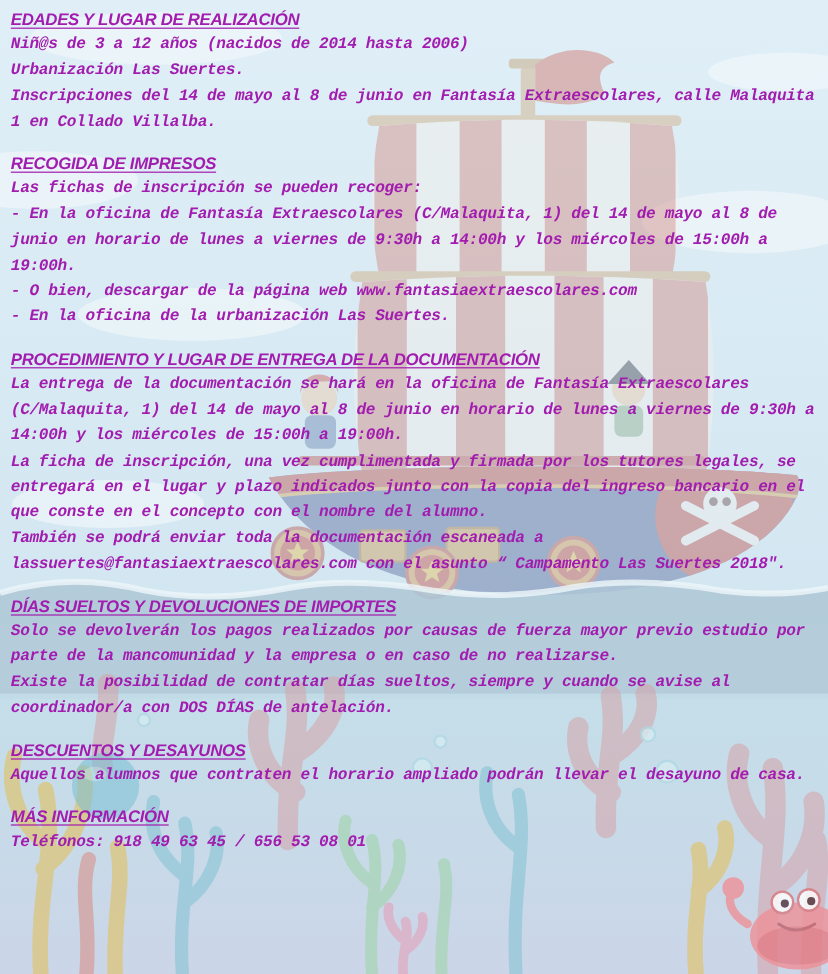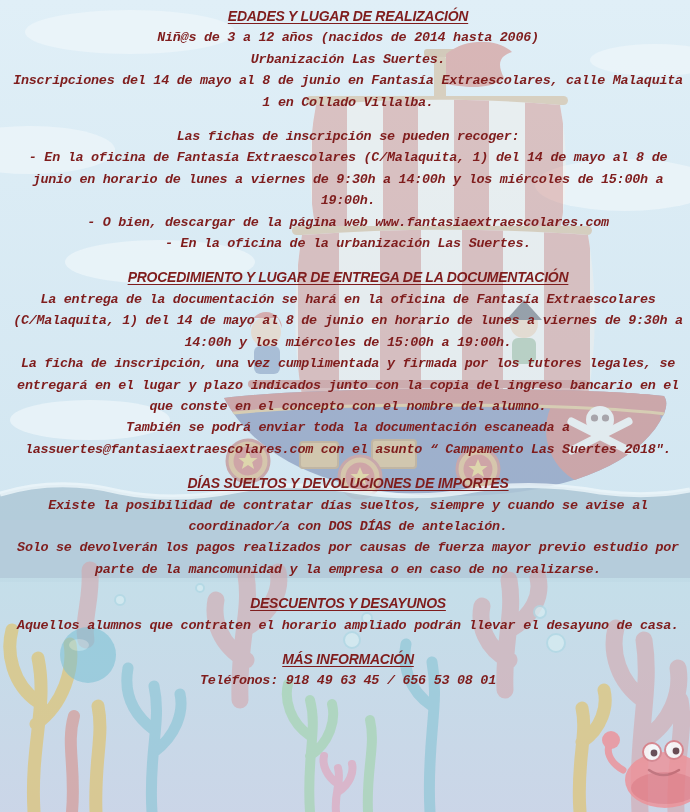--- a/index.html
+++ b/index.html
@@ -5,23 +5,23 @@
   html,body{margin:0;padding:0;}
   body{
     width:690px;height:812px;position:relative;overflow:hidden;
     background:#dcecf5;
     font-family:"Liberation Sans", sans-serif;
   }
   .bg{position:absolute;inset:0;z-index:0;pointer-events:none;}
   .content{
     position:absolute;inset:0;z-index:1;
     padding:6px 3px 0 9px;
-    color:#7f1d1d;
+    color:#a21caf;
     font-weight:bold;font-style:italic;
-    font-size:13.4px;line-height:21.4px;letter-spacing:-0.25px;text-align:center;
+    font-size:13.4px;line-height:21.4px;letter-spacing:-0.25px;
   }
   .sec{margin:0 0 13px 0;}
   .sec h2{
     font-size:14px;margin:0;font-weight:bold;font-style:italic;
     text-decoration:underline;text-underline-offset:2px;
   }
   .sec p{margin:0;font-family:Liberation Mono, monospace;}
   .indent{padding-left:7px;}
 </style>
 </head>
@@ -215,37 +215,38 @@
 <div class="content">
 
   <div class="sec">
     <h2>EDADES Y LUGAR DE REALIZACIÓN</h2>
     <p>Niñ@s de 3 a 12 años (nacidos de 2014 hasta 2006)</p>
     <p>Urbanización Las Suertes.</p>
     <p>Inscripciones del 14 de mayo al 8 de junio en Fantasía Extraescolares, calle Malaquita 1 en Collado Villalba.</p>
   </div>
 
   <div class="sec">
+    <h2>RECOGIDA DE IMPRESOS</h2>
     <p>Las fichas de inscripción se pueden recoger:</p>
     <p>- En la oficina de Fantasía Extraescolares (C/Malaquita, 1) del 14 de mayo al 8 de junio en horario de lunes a viernes de 9:30h a 14:00h y los miércoles de 15:00h a 19:00h.</p>
     <p>- O bien, descargar de la página web www.fantasiaextraescolares.com</p>
     <p>- En la oficina de la urbanización Las Suertes.</p>
   </div>
 
   <div class="sec">
     <h2>PROCEDIMIENTO Y LUGAR DE ENTREGA DE LA DOCUMENTACIÓN</h2>
     <p>La entrega de la documentación se hará en la oficina de Fantasía Extraescolares (C/Malaquita, 1) del 14 de mayo al 8 de junio en horario de lunes a viernes de 9:30h a 14:00h y los miércoles de 15:00h a 19:00h.</p>
     <p>La ficha de inscripción, una vez cumplimentada y firmada por los tutores legales, se entregará en el lugar y plazo indicados junto con la copia del ingreso bancario en el que conste en el concepto con el nombre del alumno.</p>
     <p>También se podrá enviar toda la documentación escaneada a lassuertes@fantasiaextraescolares.com con el asunto “ Campamento Las Suertes 2018".</p>
   </div>
 
   <div class="sec">
     <h2>DÍAS SUELTOS Y DEVOLUCIONES DE IMPORTES</h2>
+    <p>Solo se devolverán los pagos realizados por causas de fuerza mayor previo estudio por parte de la mancomunidad y la empresa o en caso de no realizarse.</p>
     <p>Existe la posibilidad de contratar días sueltos, siempre y cuando se avise al coordinador/a con DOS DÍAS de antelación.</p>
-    <p>Solo se devolverán los pagos realizados por causas de fuerza mayor previo estudio por parte de la mancomunidad y la empresa o en caso de no realizarse.</p>
   </div>
 
   <div class="sec">
     <h2>DESCUENTOS Y DESAYUNOS</h2>
     <p>Aquellos alumnos que contraten el horario ampliado podrán llevar el desayuno de casa.</p>
   </div>
 
   <div class="sec">
     <h2>MÁS INFORMACIÓN</h2>
     <p>Teléfonos: 918 49 63 45 / 656 53 08 01</p>

